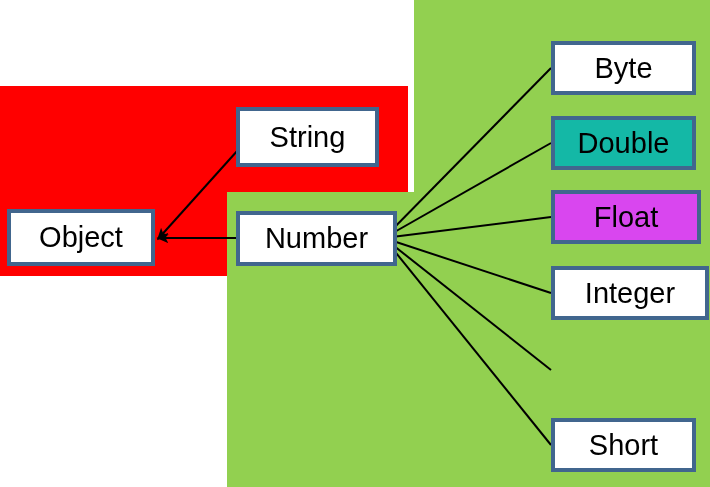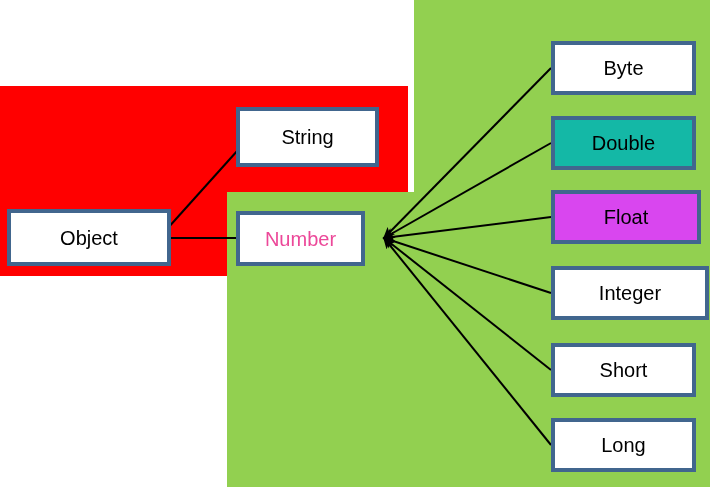--- a/index.html
+++ b/index.html
@@ -58,21 +58,21 @@
   }
   .node {
     position: absolute;
     background: #FFFFFF;
     border: 4px solid #41668E;
     box-sizing: border-box;
     display: flex;
     align-items: center;
     justify-content: center;
     color: #000000;
-    font-size: 20px;
+    font-size: 29px;
     font-family: "Liberation Sans", sans-serif;
     line-height: 1;
   }
 </style>
 </head>
 <body>
 
 <div id="diagram-canvas">
 
   <div class="region" id="region-red" style="background: rgb(255, 0, 0);"></div>
@@ -91,41 +91,38 @@
         <line x1="236" y1="238" x2="158" y2="238" stroke="#000000" stroke-width="2" marker-end="url(#arrowhead)"></line>
         <line x1="551" y1="68" x2="384" y2="238" stroke="#000000" stroke-width="2" marker-end="url(#arrowhead)"></line>
         <line x1="551" y1="143" x2="384" y2="238" stroke="#000000" stroke-width="2" marker-end="url(#arrowhead)"></line>
         <line x1="551" y1="217" x2="384" y2="238" stroke="#000000" stroke-width="2" marker-end="url(#arrowhead)"></line>
         <line x1="551" y1="293" x2="384" y2="238" stroke="#000000" stroke-width="2" marker-end="url(#arrowhead)"></line>
         <line x1="551" y1="370" x2="384" y2="238" stroke="#000000" stroke-width="2" marker-end="url(#arrowhead)"></line>
         <line x1="551" y1="445" x2="384" y2="238" stroke="#000000" stroke-width="2" marker-end="url(#arrowhead)"></line>
       </g>
   </svg>
 
-  <div class="node" style="left: 7px; top: 209px; width: 164px; height: 57px; border-color: rgb(65, 102, 142); background: rgb(255, 255, 255); color: rgb(0, 0, 0);">
+  <div class="node" style="left: 7px; top: 209px; width: 148px; height: 57px; border-color: rgb(65, 102, 142); background: rgb(255, 255, 255); color: rgb(0, 0, 0);">
       <span>Object</span>
     </div>
   <div class="node" style="left: 236px; top: 107px; width: 143px; height: 60px; border-color: rgb(65, 102, 142); background: rgb(255, 255, 255); color: rgb(0, 0, 0);">
       <span>String</span>
     </div>
-  <div class="node" style="left: 236px; top: 211px; width: 129px; height: 55px; border-color: rgb(65, 102, 142); background: rgb(255, 255, 255); color: #ec4899;">
+  <div class="node" style="left: 236px; top: 211px; width: 161px; height: 55px; border-color: rgb(65, 102, 142); background: rgb(255, 255, 255); color: #000000;">
       <span>Number</span>
     </div>
   <div class="node" style="left: 551px; top: 41px; width: 145px; height: 54px; border-color: rgb(65, 102, 142); background: rgb(255, 255, 255); color: rgb(0, 0, 0);">
       <span>Byte</span>
     </div>
   <div class="node" style="left: 551px; top: 116px; width: 145px; height: 54px; border-color: rgb(65, 102, 142); background: #14b8a6; color: rgb(0, 0, 0);">
       <span>Double</span>
     </div>
   <div class="node" style="left: 551px; top: 190px; width: 150px; height: 54px; border-color: rgb(65, 102, 142); background: #d946ef; color: rgb(0, 0, 0);">
       <span>Float</span>
     </div>
   <div class="node" style="left: 551px; top: 266px; width: 158px; height: 54px; border-color: rgb(65, 102, 142); background: rgb(255, 255, 255); color: rgb(0, 0, 0);">
       <span>Integer</span>
     </div>
-  <div class="node" style="left: 551px; top: 343px; width: 145px; height: 54px; border-color: rgb(65, 102, 142); background: rgb(255, 255, 255); color: rgb(0, 0, 0);">
+  <div class="node" style="left: 551px; top: 418px; width: 145px; height: 54px; border-color: rgb(65, 102, 142); background: rgb(255, 255, 255); color: rgb(0, 0, 0);">
       <span>Short</span>
-    </div>
-  <div class="node" style="left: 551px; top: 418px; width: 145px; height: 54px; border-color: rgb(65, 102, 142); background: rgb(255, 255, 255); color: rgb(0, 0, 0);">
-      <span>Long</span>
     </div>
 
 </div>
 
 </body></html>

